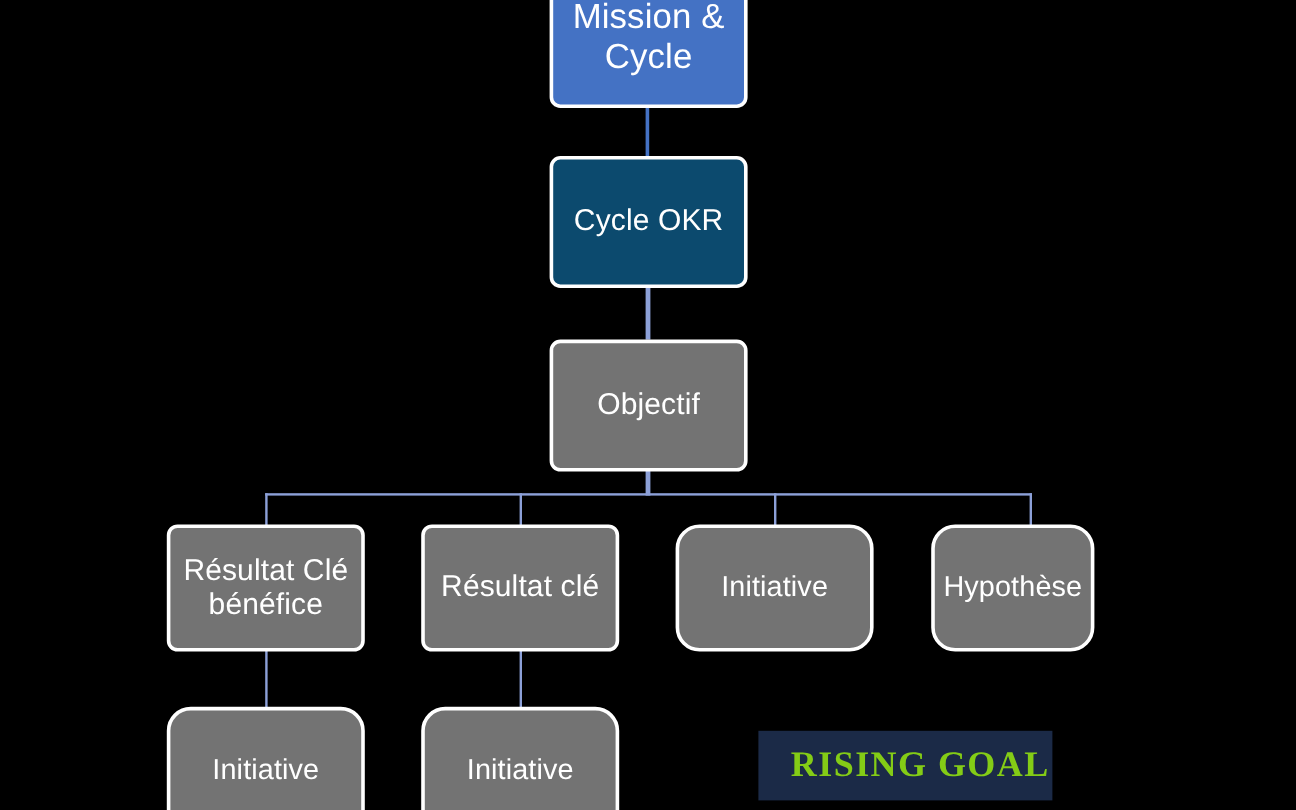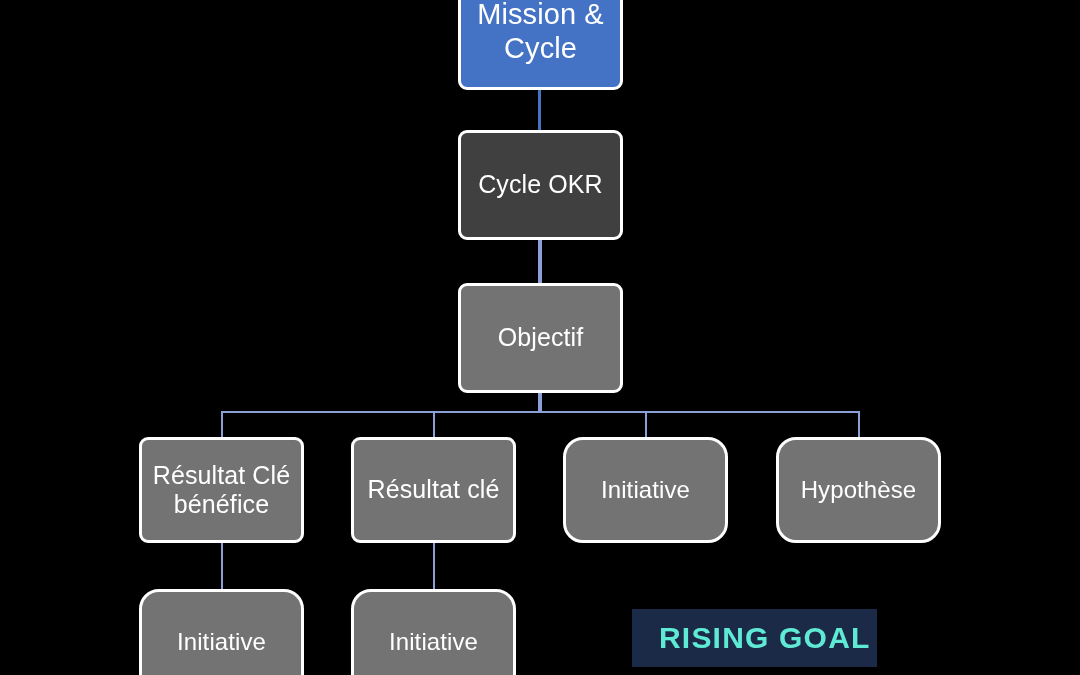--- a/index.html
+++ b/index.html
@@ -43,45 +43,46 @@
     letter-spacing: 0.1px;
     padding: 2px 6px;
   }
   .node span { display: block; }
 
   .node-root {
     background: #4472C4;
     font-size: 29px;
   }
   .node-cycle {
-    background: #404040;
+    background: #0c4a6e;
     font-size: 25px;
   }
   .node-lav {
     background: #737373;
     font-size: 25px;
   }
   .node-lav.small { font-size: 24px; border-radius: 20px; }
 
   
   #logo {
     position: absolute;
     box-sizing: border-box;
     background: #1B2A47;
     display: flex;
     align-items: center;
     gap: 13px;
     padding: 0 14px;
   }
   #logo-text {
-    color: #5eead4;
+    color: #84cc16;
     font-size: 30px;
     font-weight: bold;
     letter-spacing: 1.2px;
     white-space: nowrap;
+    font-family: Liberation Serif, serif;
   }
 </style>
 </head>
 <body>
 
 <div id="canvas">
 
   <div class="conn-dark" style="left:538px; top:88px; width:3px; height:42px;"></div>
 
   <div class="conn" style="left:538px; top:238px; width:4px; height:45px;"></div>
@@ -123,21 +124,21 @@
   <div class="node node-lav" style="left:351px; top:437px; width:165px; height:106px;">
     <div>
       <span>Résultat clé</span>
     </div>
   </div>
 
   <div class="node node-lav small" style="left:563px; top:437px; width:165px; height:106px;">
     <span>Initiative</span>
   </div>
 
-  <div class="node node-lav small" style="left:776px; top:437px; width:165px; height:106px;">
+  <div class="node node-lav small" style="left:776px; top:437px; width:136px; height:106px;">
     <span>Hypothèse</span>
   </div>
 
   <div class="node node-lav small" style="left:139px; top:589px; width:165px; height:106px;">
     <span>Initiative</span>
   </div>
 
   <div class="node node-lav small" style="left:351px; top:589px; width:165px; height:106px;">
     <span>Initiative</span>
   </div>

